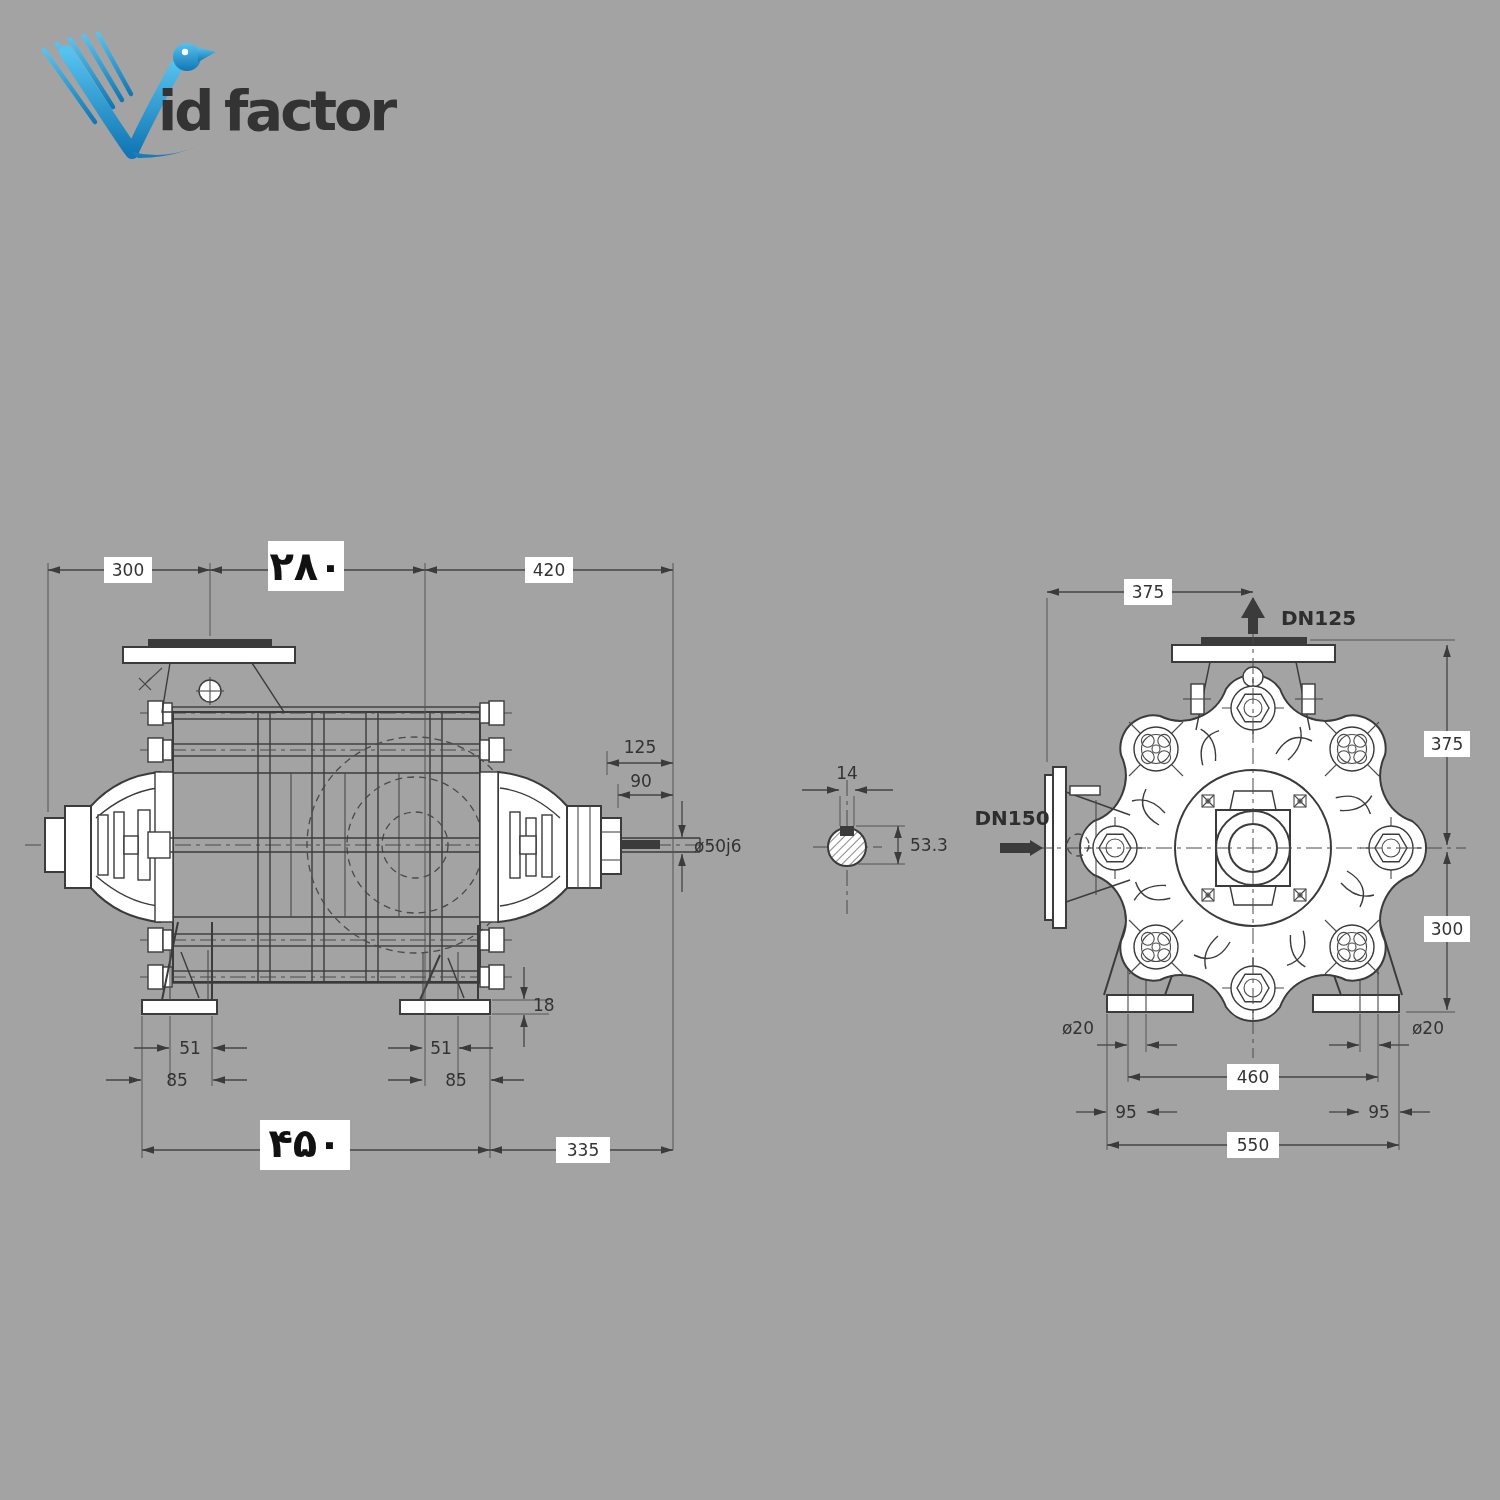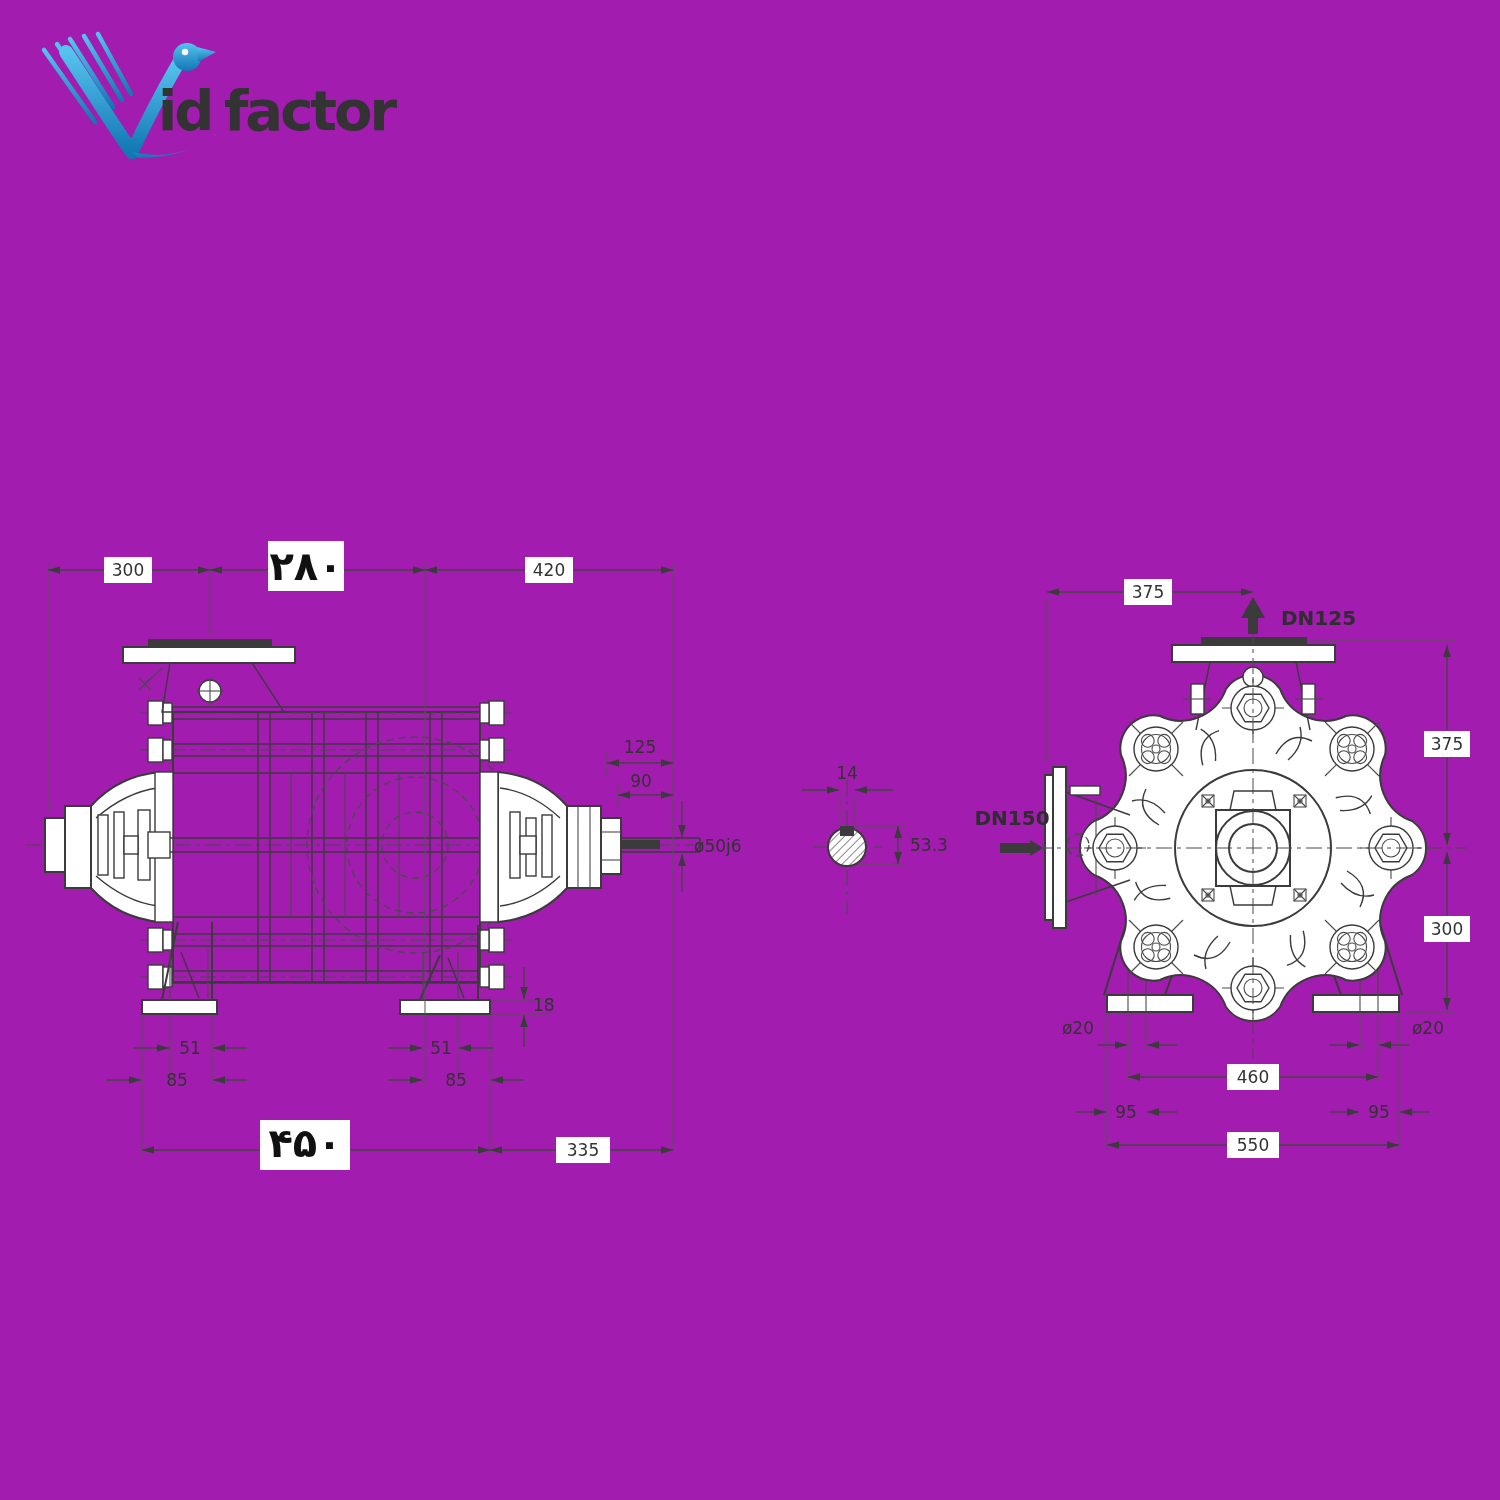--- a/index.html
+++ b/index.html
@@ -1,16 +1,16 @@
 <!DOCTYPE html>
 <html><head>
 <meta charset="utf-8">
 <style>
   html,body{margin:0;padding:0;background:#ffffff;}
-  .page{position:relative;width:1500px;height:1500px;background:#a21caf;overflow:hidden;
+  .page{position:relative;width:1500px;height:1500px;background:#a3a3a3;overflow:hidden;
         font-family:"DejaVu Sans","Liberation Sans",sans-serif;}
   svg{display:block}
   
   .ol  {fill:none;stroke:#3b3b3b;stroke-width:2;}
   .olf {fill:#ffffff;stroke:#3b3b3b;stroke-width:2;}
   .ol2 {fill:none;stroke:#3b3b3b;stroke-width:1.4;}
   .ol2f{fill:#ffffff;stroke:#3b3b3b;stroke-width:1.4;}
   .thin{fill:none;stroke:#4a4a4a;stroke-width:1.1;}
   .cl  {fill:none;stroke:#4a4a4a;stroke-width:1;stroke-dasharray:16 5 4 5;}
   .dash{fill:none;stroke:#4a4a4a;stroke-width:1.3;stroke-dasharray:7 5;}

